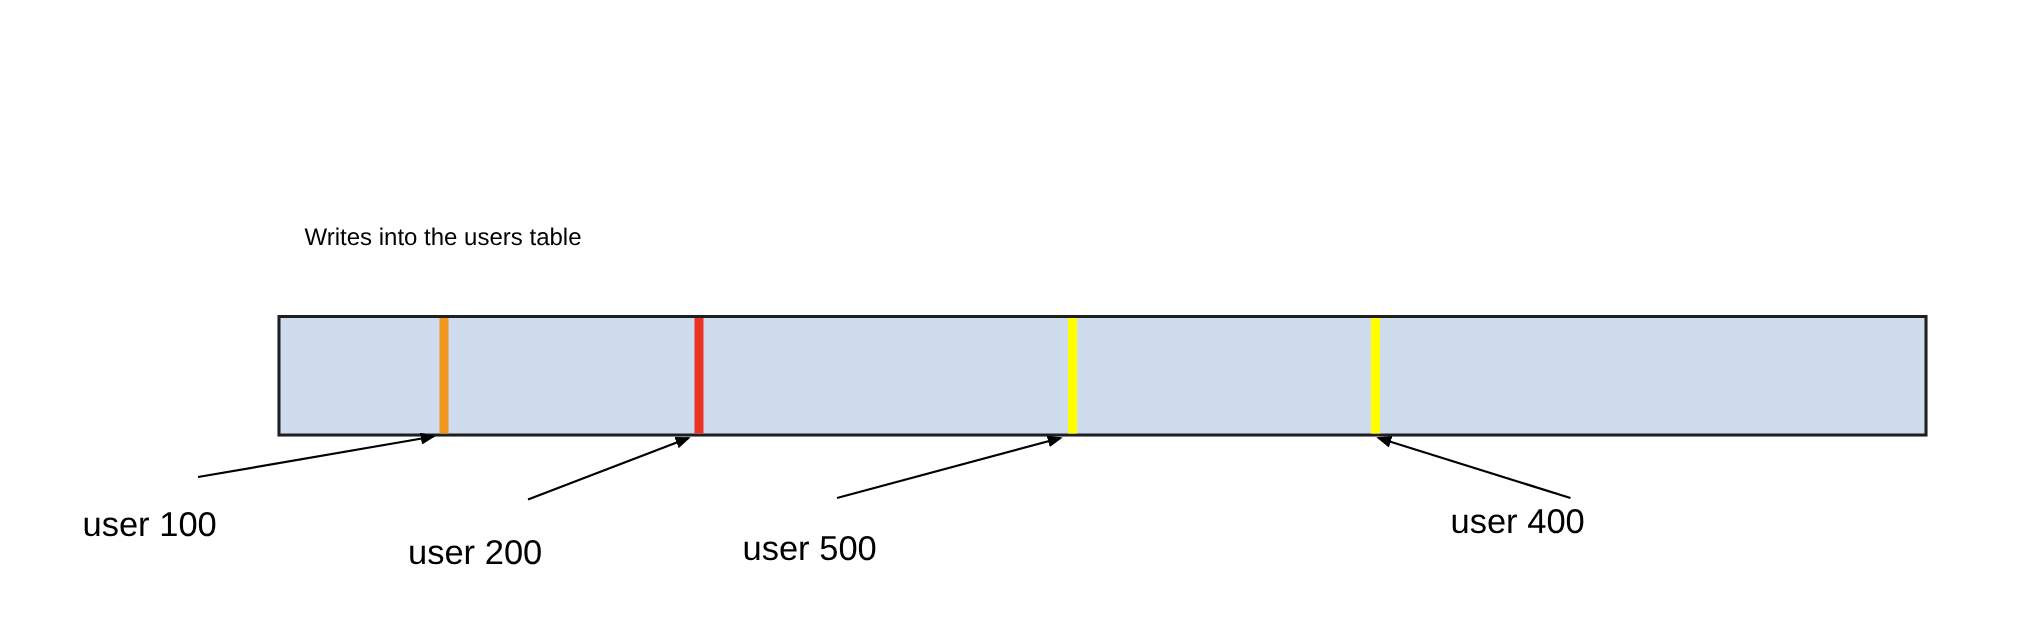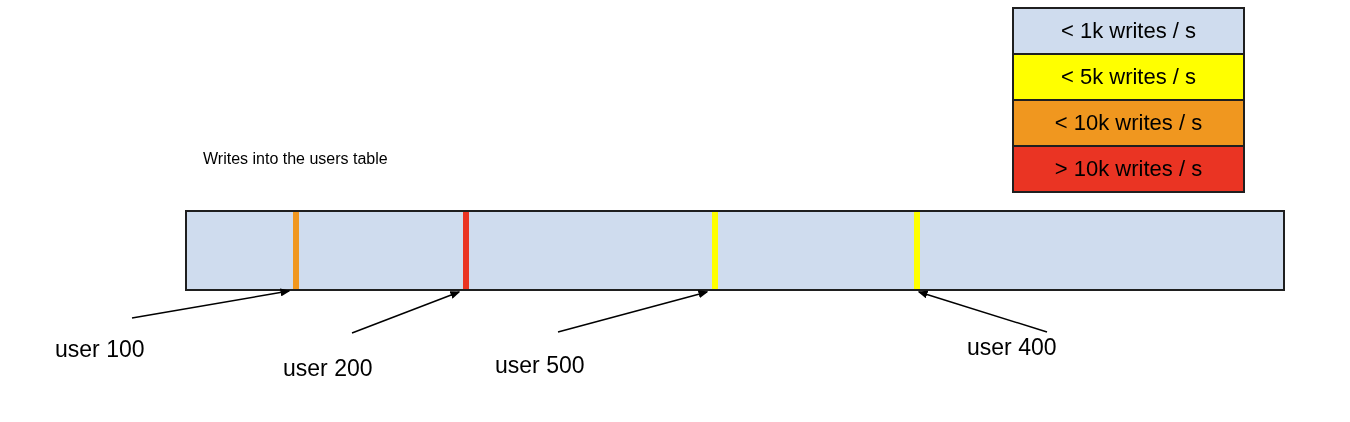--- a/index.html
+++ b/index.html
@@ -59,21 +59,21 @@
   .legend-item + .legend-item {
     margin-top: -2px;
   }
   .user-label {
     position: absolute;
     font-size: 23px;
     color: #000000;
     white-space: nowrap;
   }
   #label-user-100 { left: 55px;  top: 336px; }
-  #label-user-200 { left: 272px; top: 355px; margin-left: 11px; }
+  #label-user-200 { left: 272px; top: 355px; }
   #label-user-300 { left: 495px; top: 352px; }
   #label-user-400 { left: 967px; top: 334px; }
   .arrows-layer {
     position: absolute;
     left: 0;
     top: 0;
     width: 1350px;
     height: 422px;
     pointer-events: none;
   }
@@ -82,34 +82,20 @@
     stroke-width: 1.5;
   }
 </style>
 </head>
 <body>
 
 <div class="canvas">
 
   <div class="title">Writes into the users table</div>
 
-  <div class="legend">
-    <div class="legend-item" style="background-color: rgb(207, 220, 238);">
-      <span>&lt; 1k writes / s</span>
-    </div>
-    <div class="legend-item" style="background-color: rgb(255, 255, 0);">
-      <span>&lt; 5k writes / s</span>
-    </div>
-    <div class="legend-item" style="background-color: rgb(240, 151, 31);">
-      <span>&lt; 10k writes / s</span>
-    </div>
-    <div class="legend-item" style="background-color: rgb(234, 52, 35);">
-      <span>&gt; 10k writes / s</span>
-    </div>
-  </div>
 
   <div class="bar" style="background-color: rgb(207, 220, 238);">
     <div class="marker" style="left: 9.7%; background-color: rgb(240, 151, 31);"></div>
     <div class="marker" style="left: 25.2%; background-color: rgb(234, 52, 35);"></div>
     <div class="marker" style="left: 47.9%; background-color: rgb(255, 255, 0);"></div>
     <div class="marker" style="left: 66.3%; background-color: rgb(255, 255, 0);"></div>
   </div>
 
   <svg class="arrows-layer" viewBox="0 0 1350 422" xmlns="http://www.w3.org/2000/svg">
     <defs>

